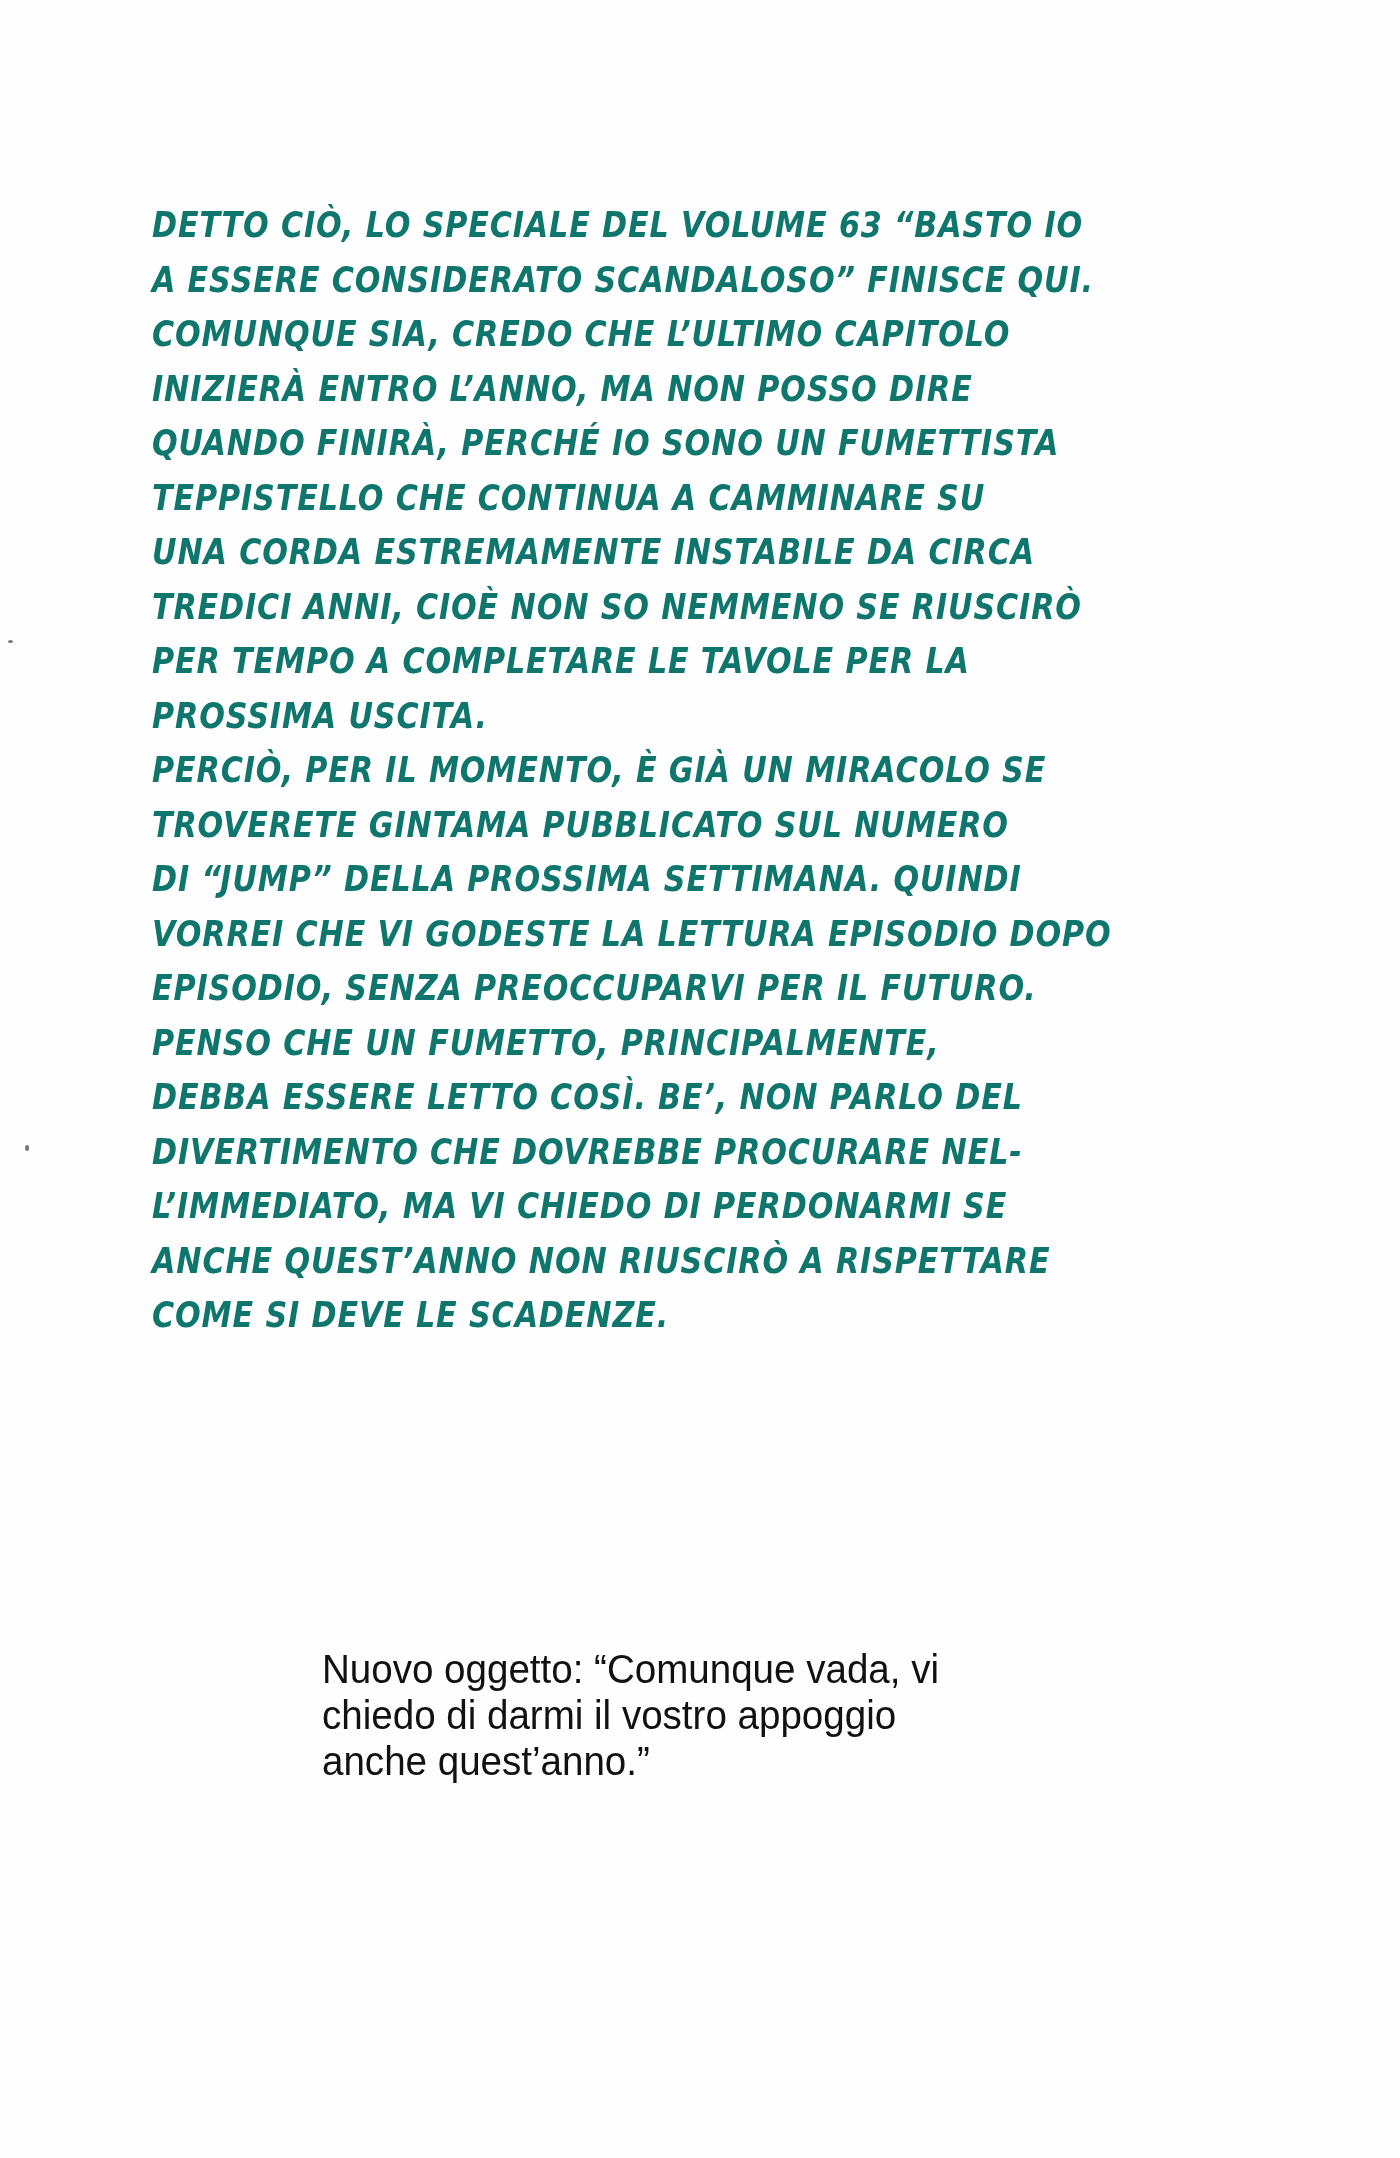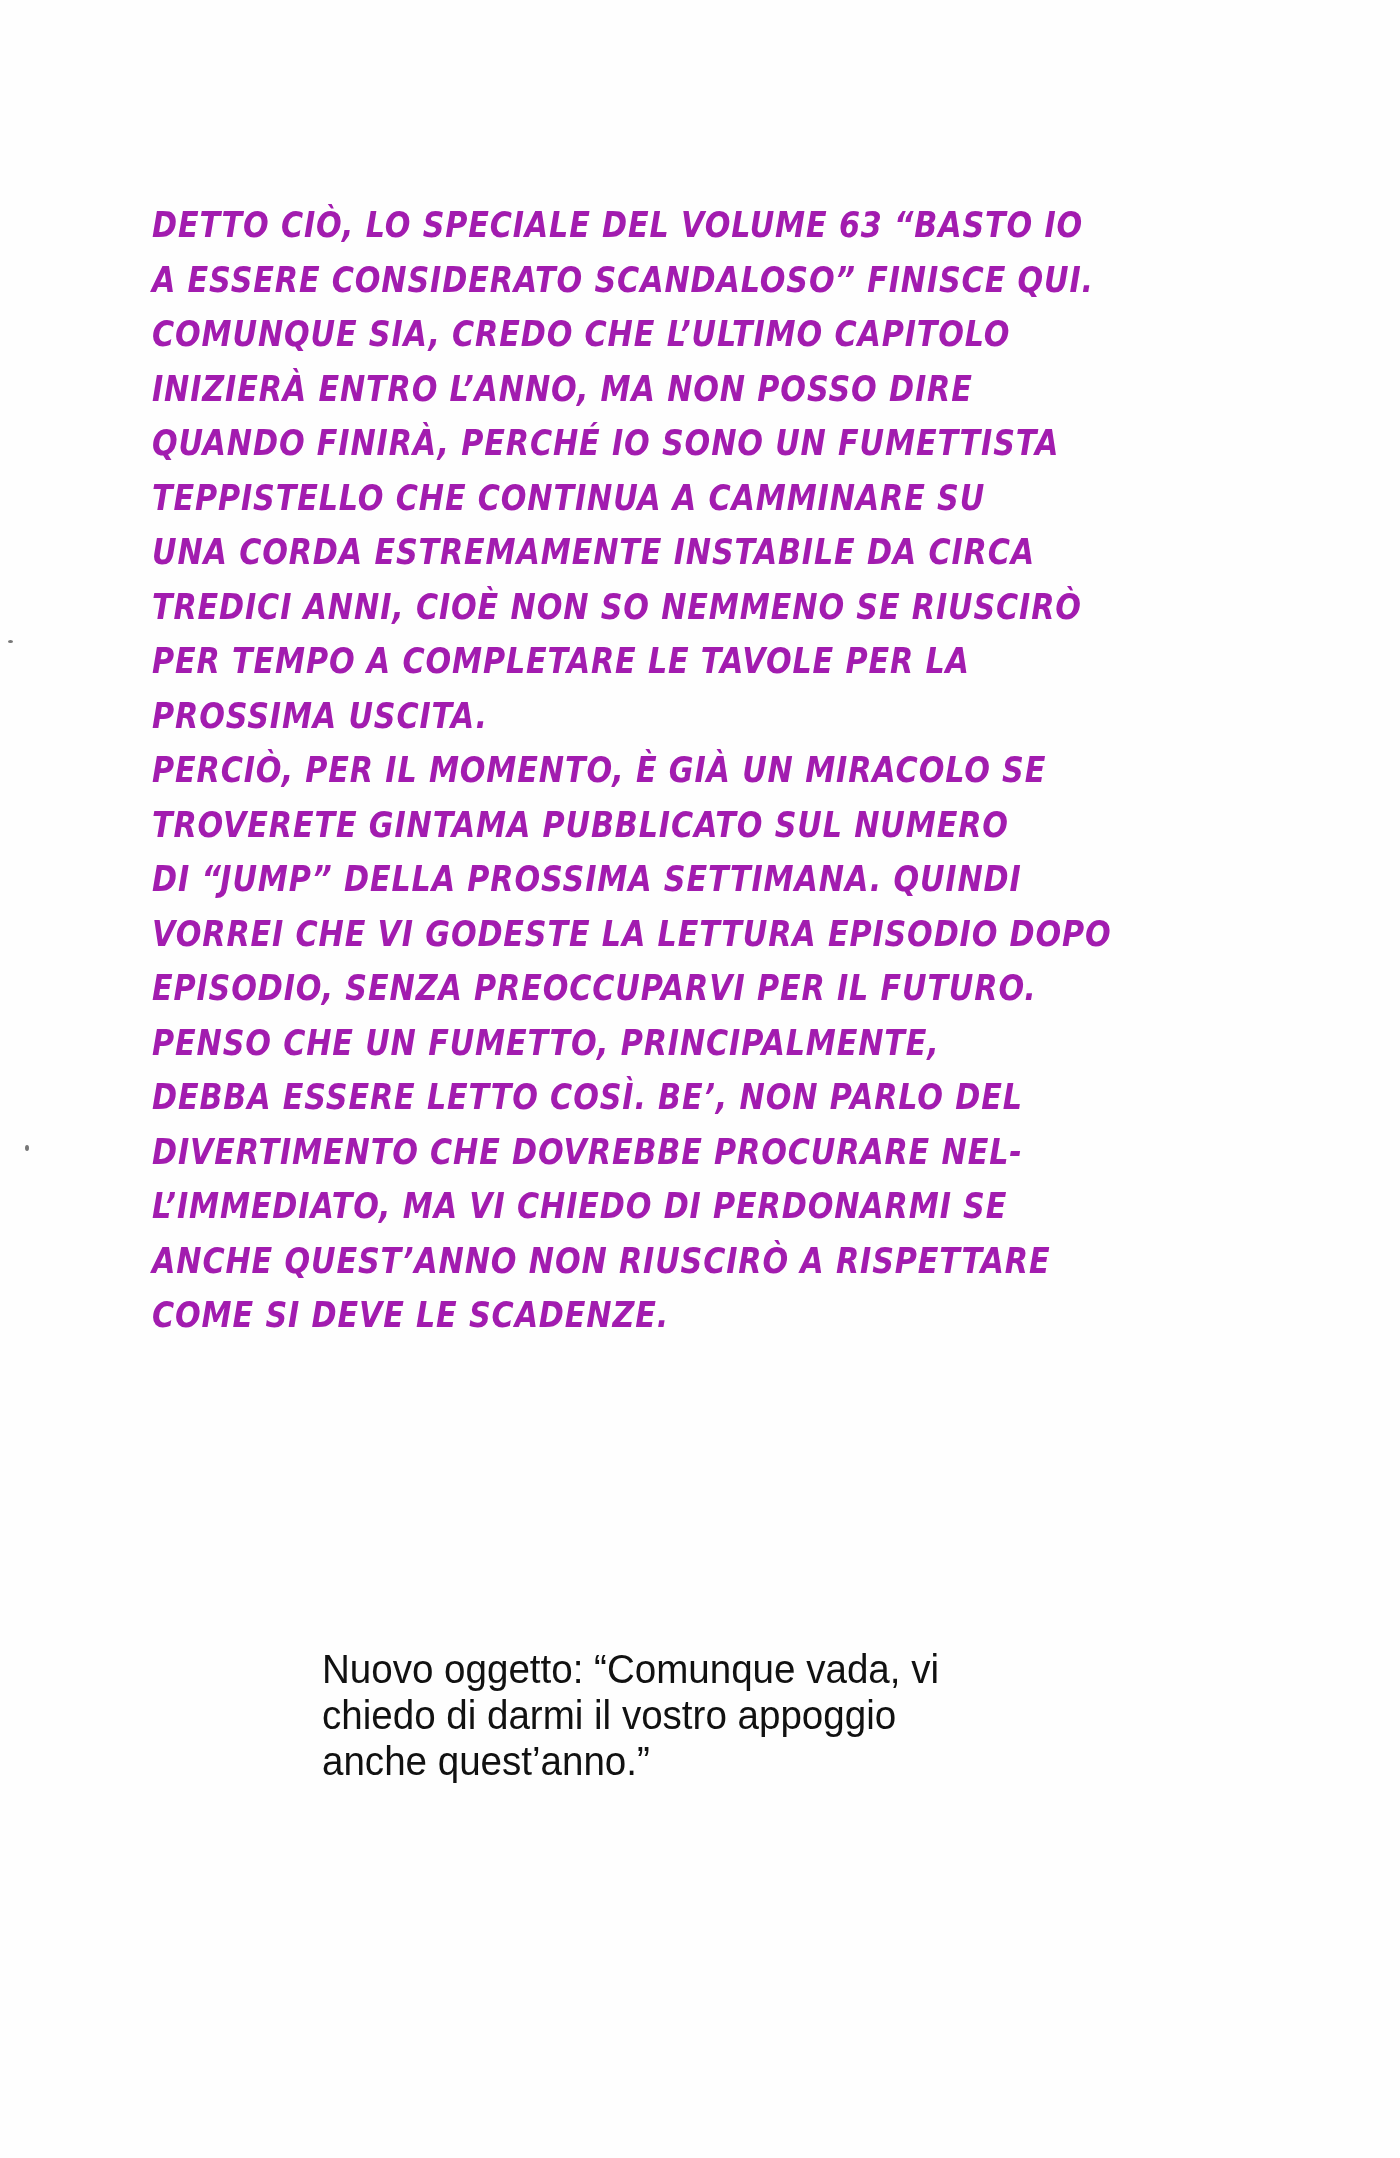--- a/index.html
+++ b/index.html
@@ -5,21 +5,21 @@
   html, body { margin:0; padding:0; }
   body {
     width:1400px; height:2158px; background:#fdfdfd; position:relative; overflow:hidden;
     font-family:"DejaVu Sans", sans-serif;
   }
   .page { position:absolute; left:0; top:0; width:1400px; height:2158px; background:#fefefe; }
   .lettering {
     position:absolute; left:152px; top:198px; width:1140px;
     font-family:"DejaVu Sans", sans-serif;
     font-weight:bold; font-style:italic;
-    color:#a21caf; font-size:36px; letter-spacing:1px;
+    color:#0f766e; font-size:36px; letter-spacing:1px;
   }
   .lettering .line {
     display:block; height:54.5px; line-height:54.5px; white-space:nowrap;
     transform:scaleX(0.84); transform-origin:left center;
   }
   .caption {
     position:absolute; left:322px; top:1646px; width:900px;
     font-family:"Liberation Sans", sans-serif; font-size:41px; line-height:46px; color:#111;
     transform:scaleX(0.94); transform-origin:left top;
   }

